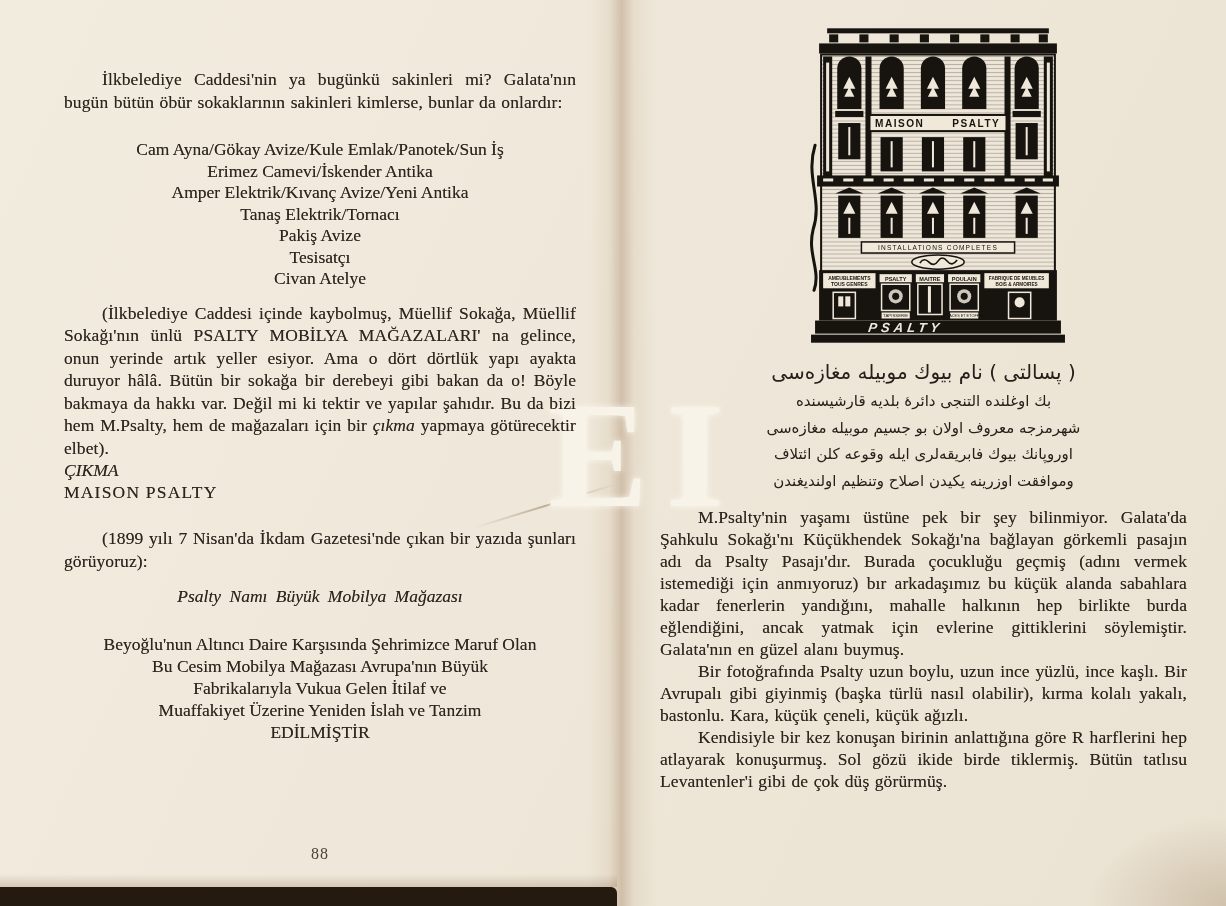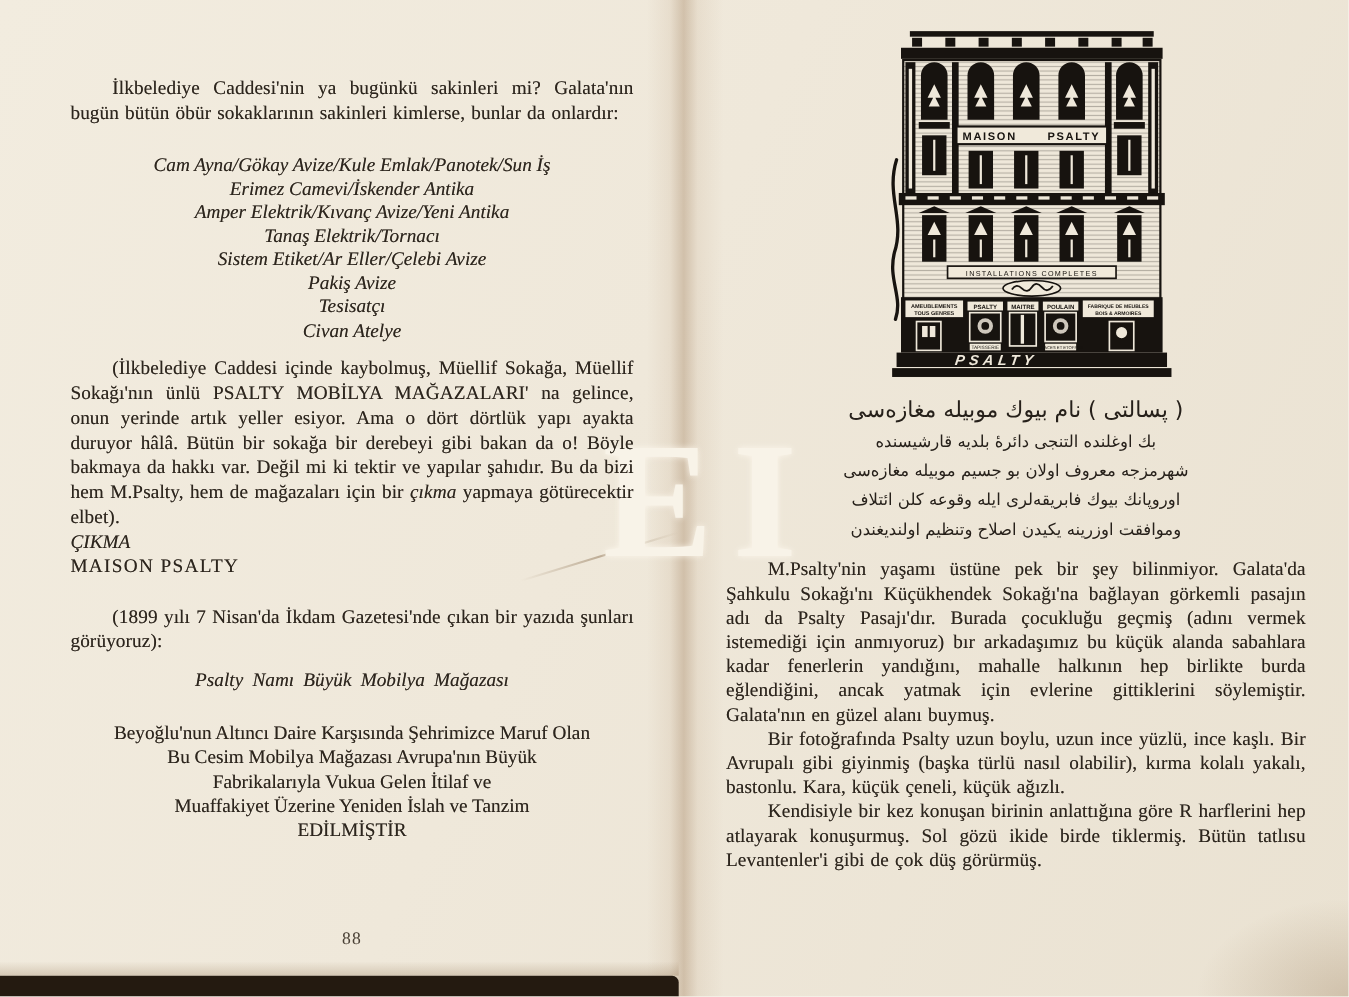--- a/index.html
+++ b/index.html
@@ -45,21 +45,21 @@
   .page-left{left:64px; width:512px;}
   .page-right{left:660px; width:527px;}
 
   .body-text{
     font-size:17.5px; line-height:22.5px; text-align:justify;
     letter-spacing:0.1px; word-spacing:1px;
     text-shadow:0 0 0.5px rgba(44,37,29,0.55);
   }
   .indent{text-indent:38px;}
   .shop-list{margin-top:26px; font-size:17.5px; line-height:21.5px; text-align:center;
-    text-shadow:0 0 0.5px rgba(44,37,29,0.55);font-style:italic;}
+    text-shadow:0 0 0.5px rgba(44,37,29,0.55);}
   .mt-para{margin-top:12px;}
   .heading-block{text-align:left; font-size:17.5px; line-height:22px;
     text-shadow:0 0 0.5px rgba(44,37,29,0.55);font-family:Liberation Serif, serif;}
   .italic{font-style:italic;}
   .caps-spread{letter-spacing:1.2px;}
   .gazette-title{margin-top:14px; text-align:center; font-style:italic; font-size:17.5px;
     word-spacing:4px; text-shadow:0 0 0.5px rgba(44,37,29,0.55);}
   .center-block{margin-top:26px; text-align:center; font-size:17.5px; line-height:22px;
     text-shadow:0 0 0.5px rgba(44,37,29,0.55);}
   .page-number{
@@ -90,21 +90,20 @@
 
   <div class="page page-left">
 
     <p class="body-text indent" style="margin:56px 0 0 0;">İlkbelediye Caddesi'nin ya bugünkü sakinleri mi? Galata'nın bugün bütün öbür sokaklarının sakinleri kimlerse, bunlar da onlardır:</p>
 
     <div class="shop-list">
       <div>Cam Ayna/Gökay Avize/Kule Emlak/Panotek/Sun İş</div>
       <div>Erimez Camevi/İskender Antika</div>
       <div>Amper Elektrik/Kıvanç Avize/Yeni Antika</div>
       <div>Tanaş Elektrik/Tornacı</div>
-      <div>Sistem Etiket/Ar Eller/Çelebi Avize</div>
       <div>Pakiş Avize</div>
       <div>Tesisatçı</div>
       <div>Civan Atelye</div>
     </div>
 
     <p class="body-text indent mt-para" style="margin-bottom:0;"><span>(İlkbelediye Caddesi içinde kaybolmuş, Müellif Sokağa, Müellif Sokağı'nın ünlü PSALTY MOBİLYA MAĞAZALARI' na gelince, onun yerinde artık yeller esiyor. Ama o dört dörtlük yapı ayakta duruyor hâlâ. Bütün bir sokağa bir derebeyi gibi bakan da o! Böyle bakmaya da hakkı var. Değil mi ki tektir ve yapılar şahıdır. Bu da bizi hem M.Psalty, hem de mağazaları için bir </span><span class="italic">çıkma</span><span> yapmaya götürecektir elbet).</span></p>
 
     <div class="heading-block">
       <div class="italic">ÇIKMA</div>
       <div class="caps-spread">MAISON PSALTY</div>

